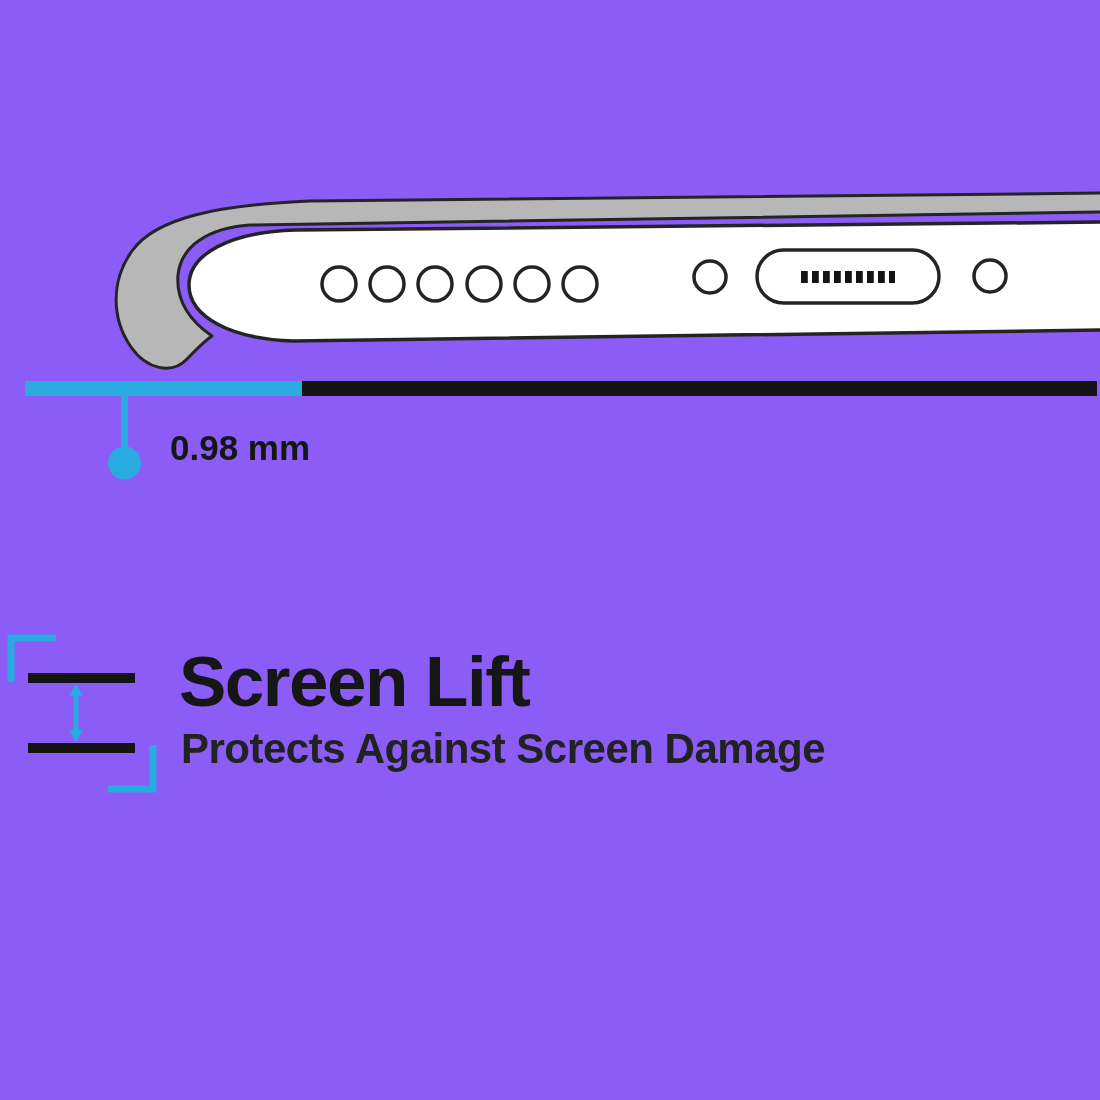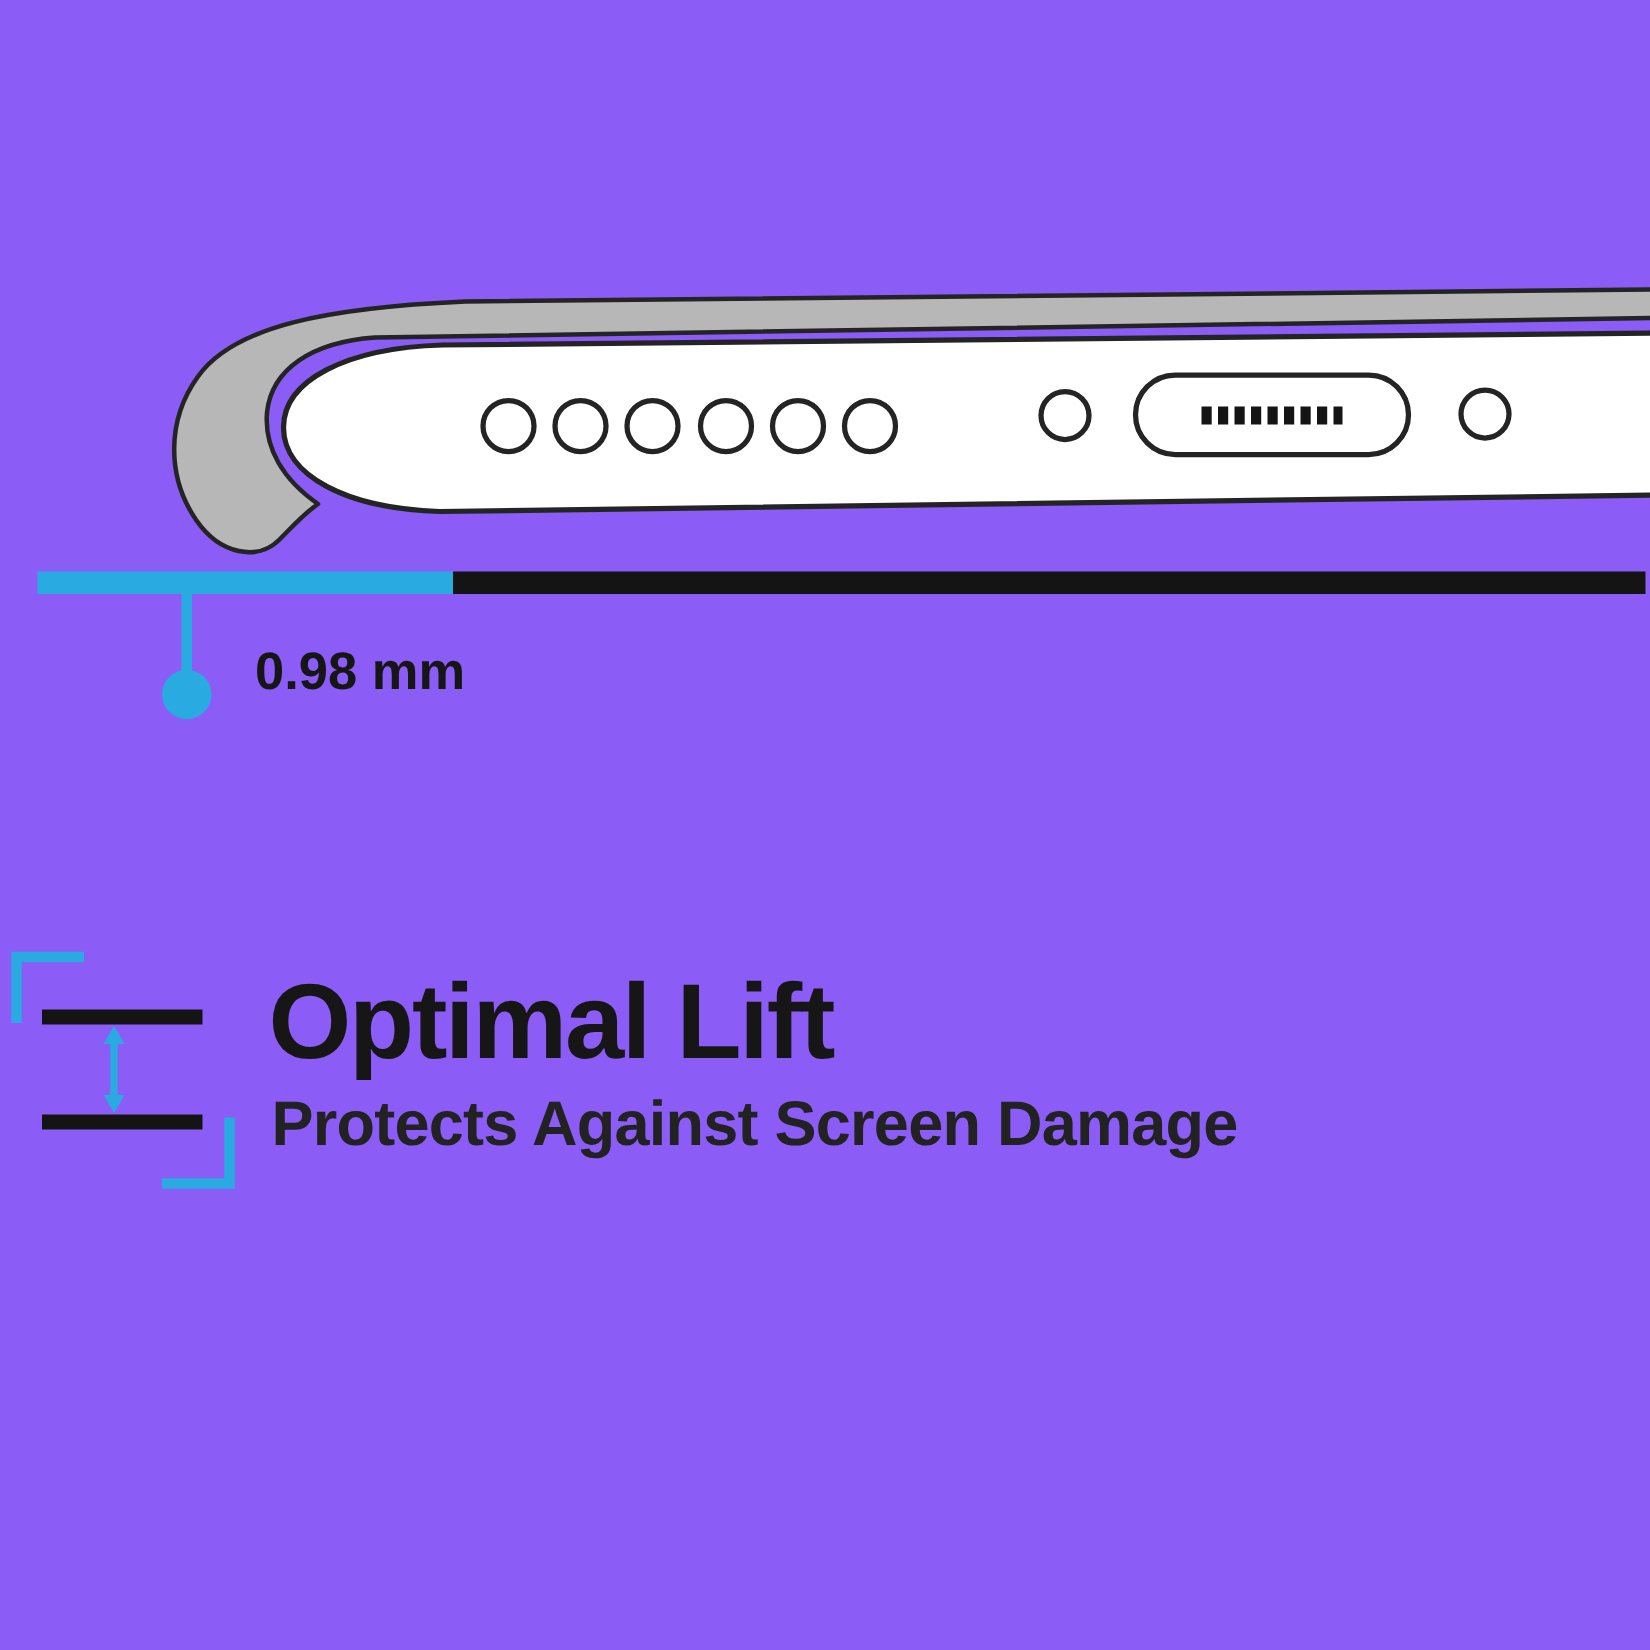--- a/index.html
+++ b/index.html
@@ -87,16 +87,16 @@
   <svg class="icon-svg" width="170" height="170" viewBox="0 0 170 170">
     <path class="stroke-cyan" stroke-width="7" d="M 56 10 L 11 10 L 11 54"></path>
     <rect class="fill-ink" x="28" y="45" width="107" height="10"></rect>
     <line class="stroke-cyan" stroke-width="5" x1="76" y1="66" x2="76" y2="104"></line>
     <path class="fill-cyan" d="M 76 56 L 69 68 L 83 68 Z"></path>
     <path class="fill-cyan" d="M 76 114 L 69 102 L 83 102 Z"></path>
     <rect class="fill-ink" x="28" y="115" width="107" height="10"></rect>
     <path class="stroke-cyan" stroke-width="7" d="M 108 161 L 153 161 L 153 117"></path>
   </svg>
 
-  <div class="feature-title">Optimal Lift</div>
+  <div class="feature-title">Screen Lift</div>
   <div class="feature-subtitle">Protects Against Screen Damage</div>
 
 </div>
 
 </body></html>

